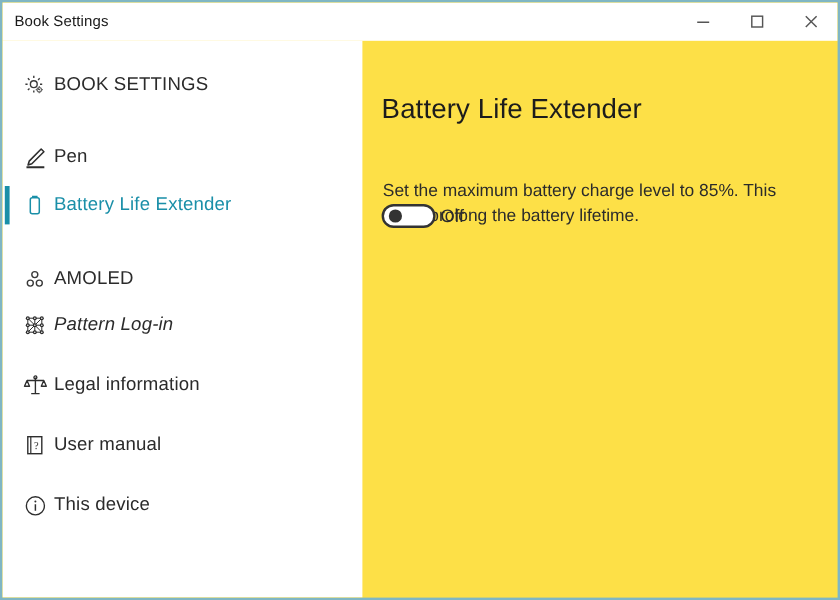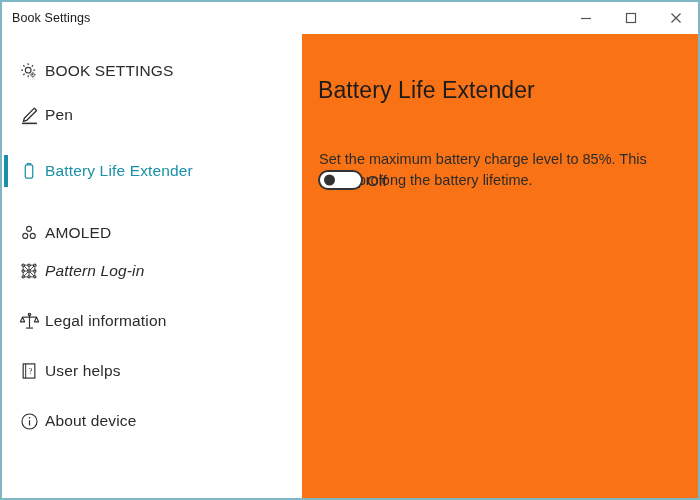--- a/index.html
+++ b/index.html
@@ -13,21 +13,21 @@
     overflow: hidden;
     font-family: "Liberation Sans", sans-serif;
     -webkit-font-smoothing: antialiased;
   }
 
   #window {
     position: relative;
     width: 700px;
     height: 500px;
     box-sizing: border-box;
-    background: #f97316;
+    background: #fde047;
     border: 2px solid #7fb6c4;
     overflow: hidden;
   }
 
   
   #titlebar {
     position: absolute;
     left: 0; top: 0;
     width: 696px;
     height: 32px;
@@ -206,21 +206,21 @@
           </g>
           <g fill="none" stroke="#6a6a6a" stroke-width="1.2">
             <circle cx="16.5" cy="16.5" r="2.2"></circle>
             <path d="M16.5 12.9v1.3M16.5 18.8v1.3M12.9 16.5h1.3M18.8 16.5h1.3"></path>
           </g>
         </svg>
       </span>
       <span class="nav-label">BOOK SETTINGS</span>
     </div>
 
-    <div class="nav-item" style="top:56px;">
+    <div class="nav-item" style="top:72px;">
 
       <span class="nav-icon">
         <svg width="21" height="21" viewBox="0 0 24 24" aria-hidden="true">
           <g fill="none" stroke="#2e2e2e" stroke-width="1.5" stroke-linejoin="round">
             <path d="M17.5 3.6l2.6 2.6L8.6 17.7 5 18.8l1.1-3.6z"></path>
           </g>
           <line x1="3.5" y1="21" x2="20.5" y2="21" stroke="#2e2e2e" stroke-width="1.8"></line>
         </svg>
       </span>
       <span class="nav-label">Pen</span>
@@ -304,33 +304,33 @@
 
     <div class="nav-item" style="top:312px;">
 
       <span class="nav-icon">
         <svg width="20" height="20" viewBox="0 0 24 24" aria-hidden="true">
           <rect x="5" y="3.5" width="14" height="17" fill="none" stroke="#2e2e2e" stroke-width="1.4"></rect>
           <line x1="8" y1="3.5" x2="8" y2="20.5" stroke="#2e2e2e" stroke-width="1.2"></line>
           <text x="13.6" y="15.3" font-family="Liberation Serif, serif" font-size="10.5" fill="#2e2e2e" text-anchor="middle">?</text>
         </svg>
       </span>
-      <span class="nav-label">User helps</span>
+      <span class="nav-label">User manual</span>
     </div>
 
     <div class="nav-item" style="top:362px;">
 
       <span class="nav-icon">
         <svg width="21" height="21" viewBox="0 0 24 24" aria-hidden="true">
           <circle cx="12" cy="12" r="8.6" fill="none" stroke="#2e2e2e" stroke-width="1.3"></circle>
           <circle cx="12" cy="7.8" r="0.95" fill="#2e2e2e"></circle>
           <line x1="12" y1="10.6" x2="12" y2="16.6" stroke="#2e2e2e" stroke-width="1.4"></line>
         </svg>
       </span>
-      <span class="nav-label">About device</span>
+      <span class="nav-label">This device</span>
     </div>
 
   </nav>
 
   <main id="content">
     <h1 id="page-title">Battery Life Extender</h1>
 
     <p id="description">Set the maximum battery charge level to 85%. This helps prolong the battery lifetime.</p>
 
     <div id="toggle-row">

